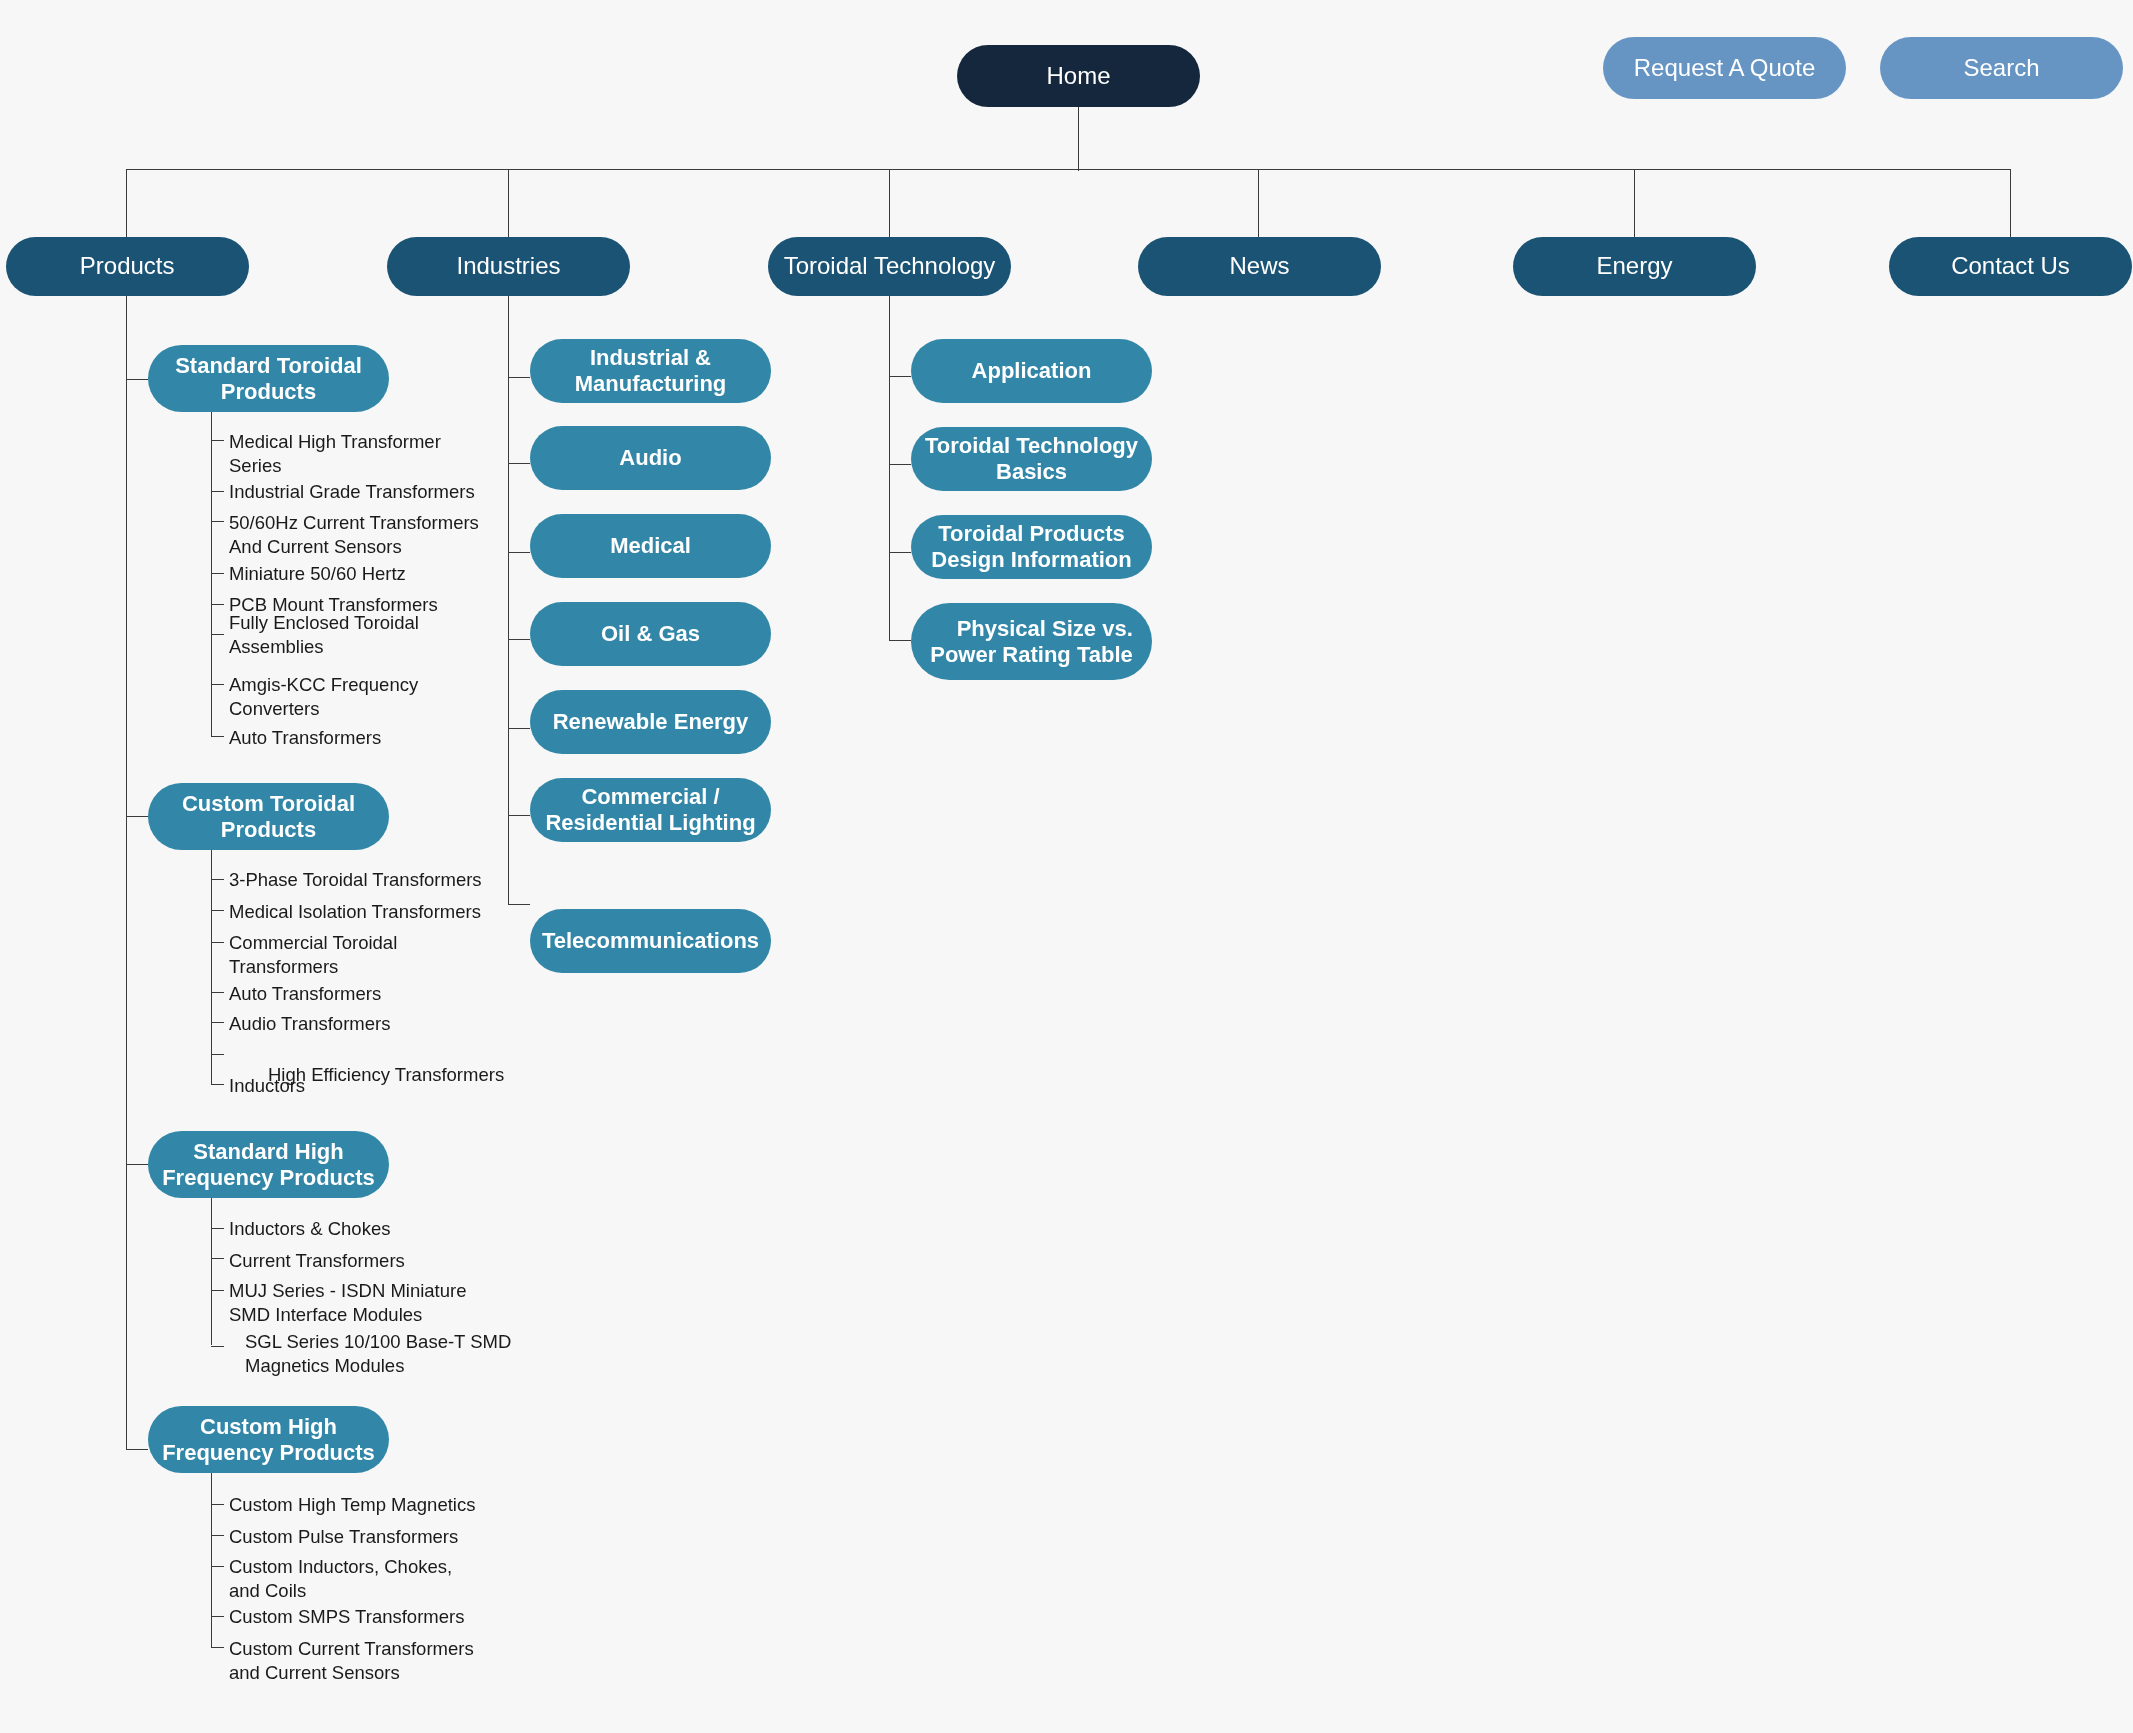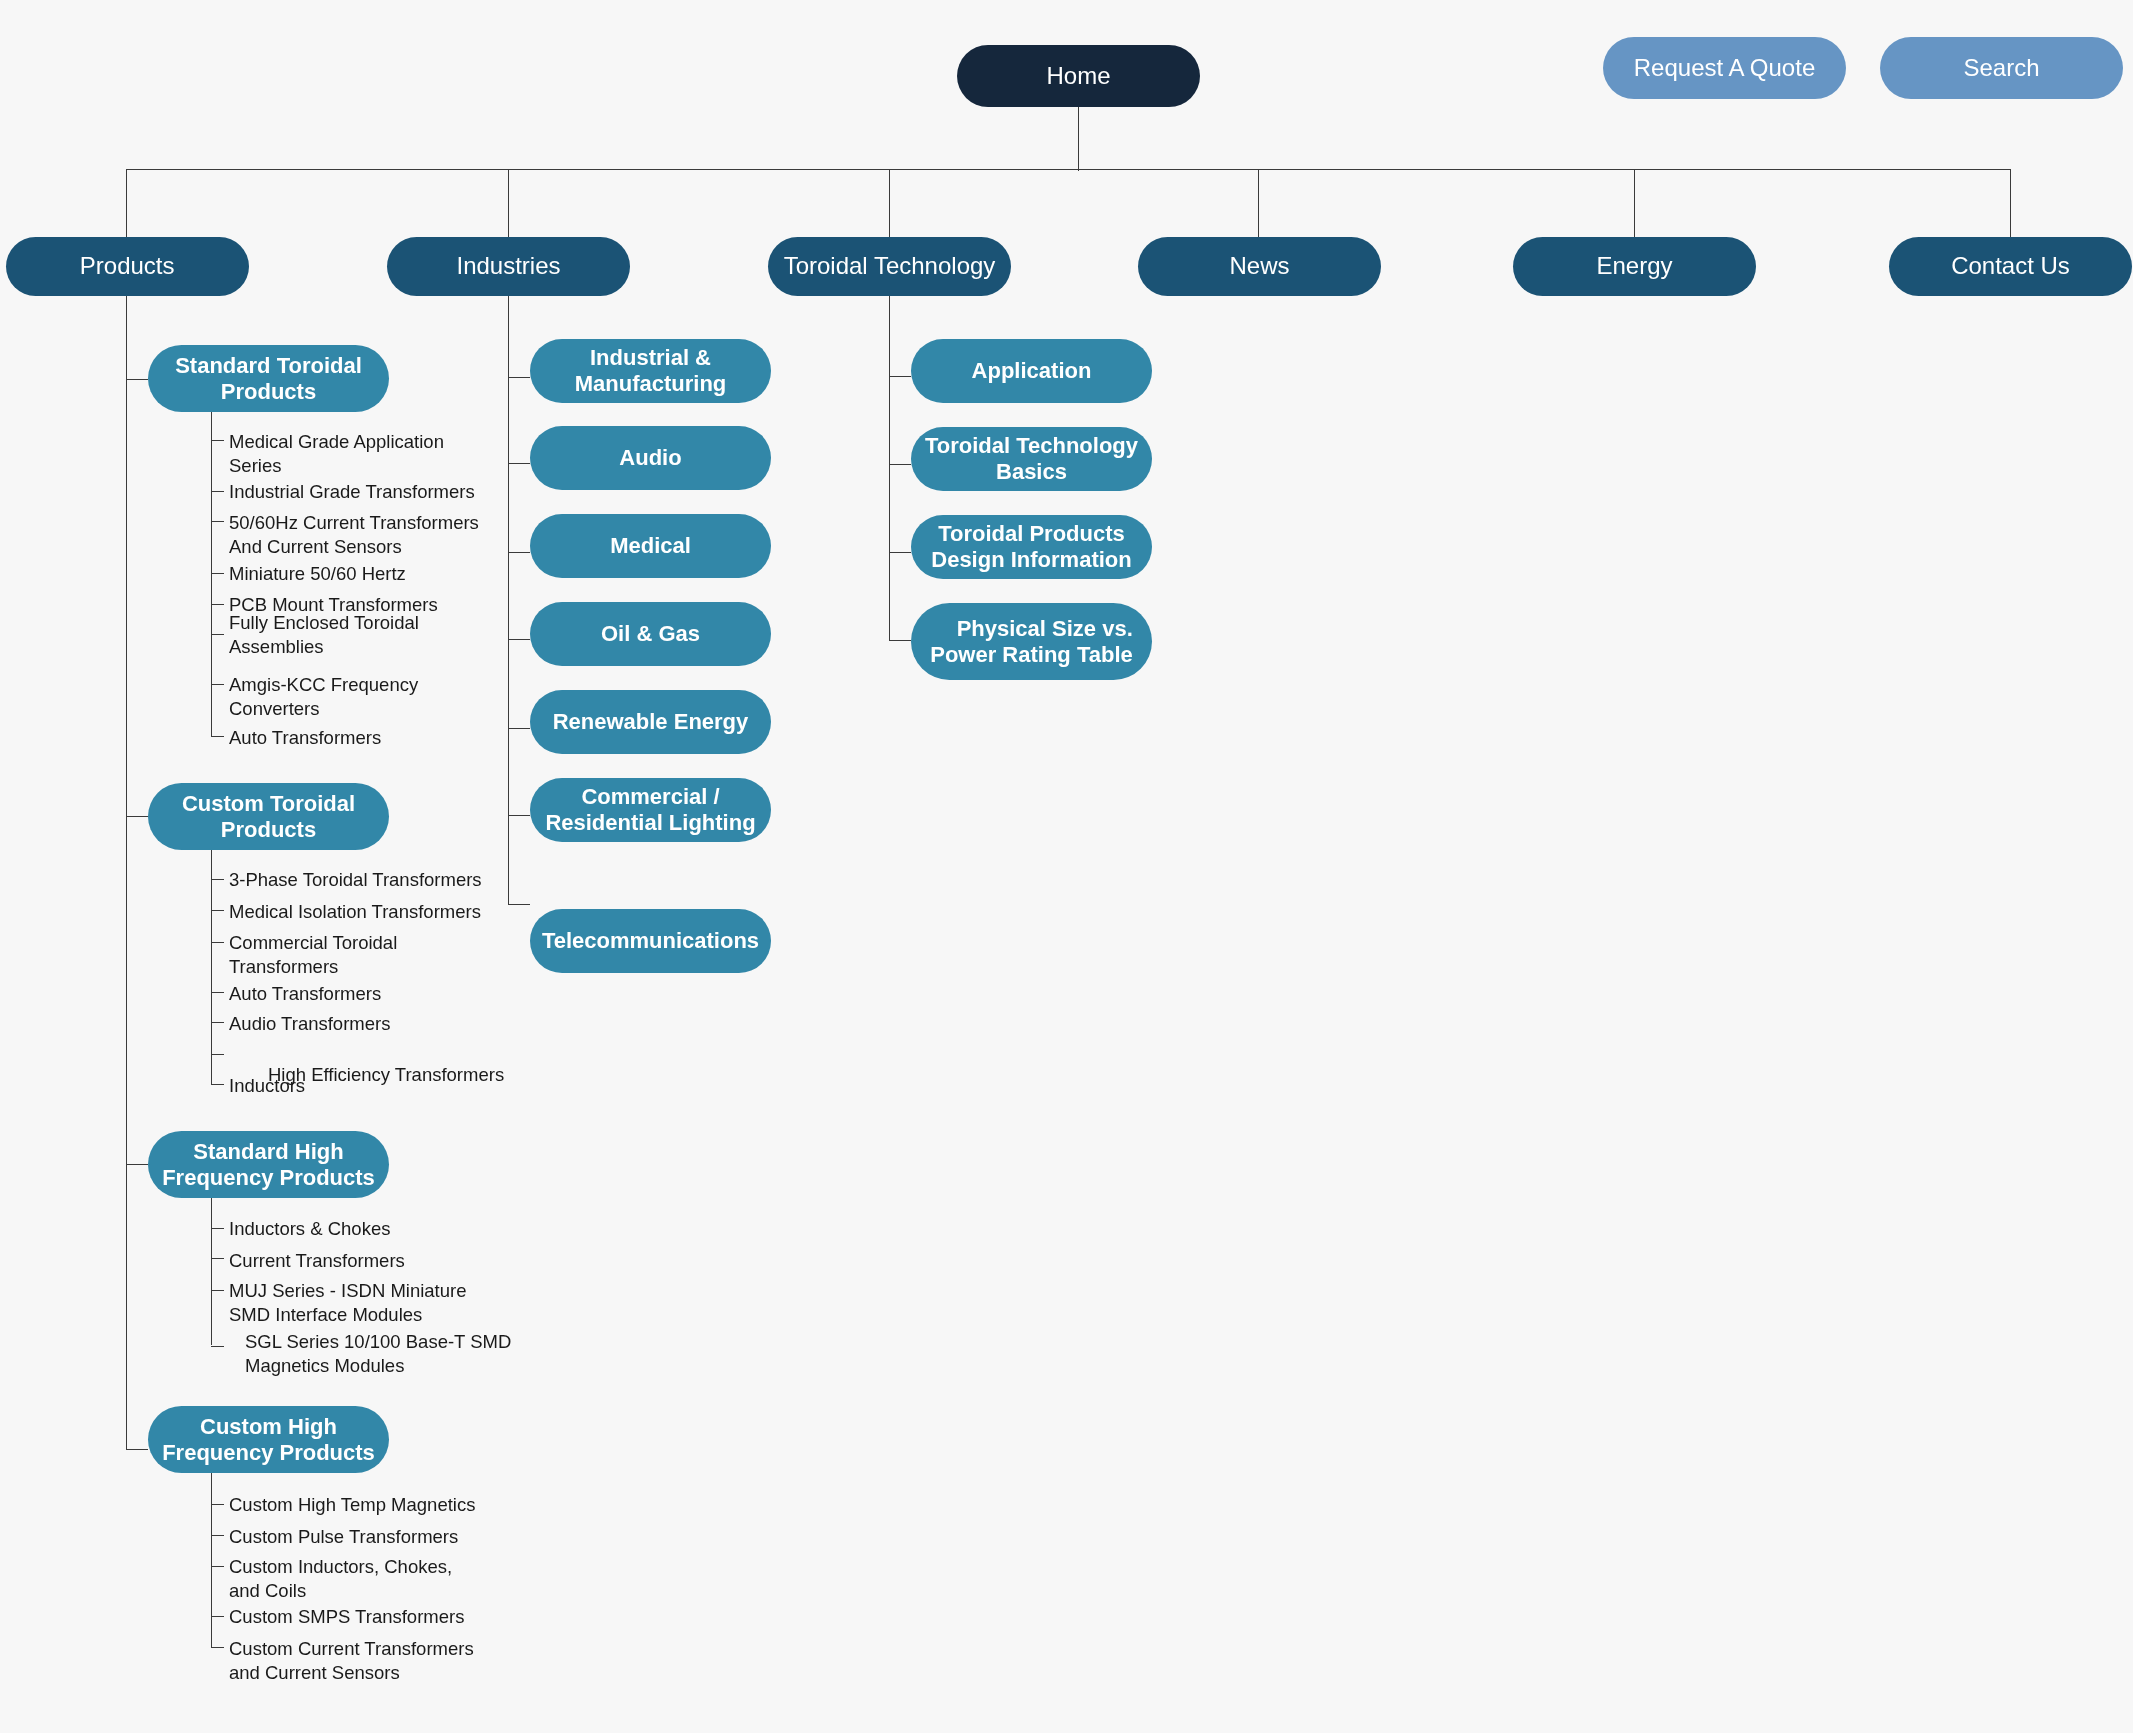--- a/index.html
+++ b/index.html
@@ -100,21 +100,21 @@
   <div class="ln v" style="left:211px; top:412px; height:324px;"></div>
   <div class="ln h" style="left:211px; top:440px; width:13.3px;"></div>
   <div class="ln h" style="left:211px; top:491px; width:13.3px;"></div>
   <div class="ln h" style="left:211px; top:521px; width:13.3px;"></div>
   <div class="ln h" style="left:211px; top:573px; width:13.3px;"></div>
   <div class="ln h" style="left:211px; top:604px; width:13.3px;"></div>
   <div class="ln h" style="left:211px; top:634px; width:13.3px;"></div>
   <div class="ln h" style="left:211px; top:684px; width:13.3px;"></div>
   <div class="ln h" style="left:211px; top:736px; width:13.3px;"></div>
 
-  <div class="leaf" style="left:229px; top:430px; width:285px;">Medical Grade Application
+  <div class="leaf" style="left:229px; top:430px; width:285px;">Medical High Transformer
 Series</div>
   <div class="leaf" style="left:229px; top:480px; width:285px;">Industrial Grade Transformers</div>
   <div class="leaf" style="left:229px; top:511px; width:295px;">50/60Hz Current Transformers
 And Current Sensors</div>
   <div class="leaf" style="left:229px; top:562px; width:285px;">Miniature 50/60 Hertz</div>
   <div class="leaf" style="left:229px; top:593px; width:285px;">PCB Mount Transformers</div>
   <div class="leaf" style="left:229px; top:611px; width:285px;">Fully Enclosed Toroidal
 Assemblies</div>
   <div class="leaf" style="left:229px; top:673px; width:285px;">Amgis-KCC Frequency
 Converters</div>

